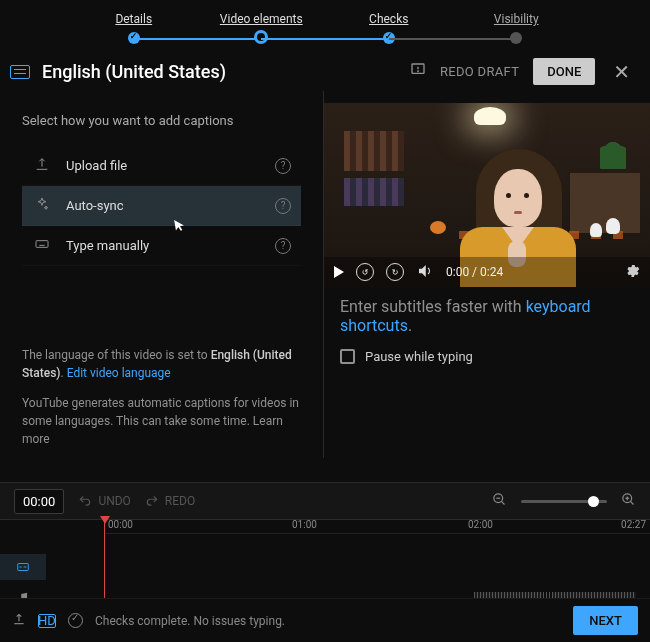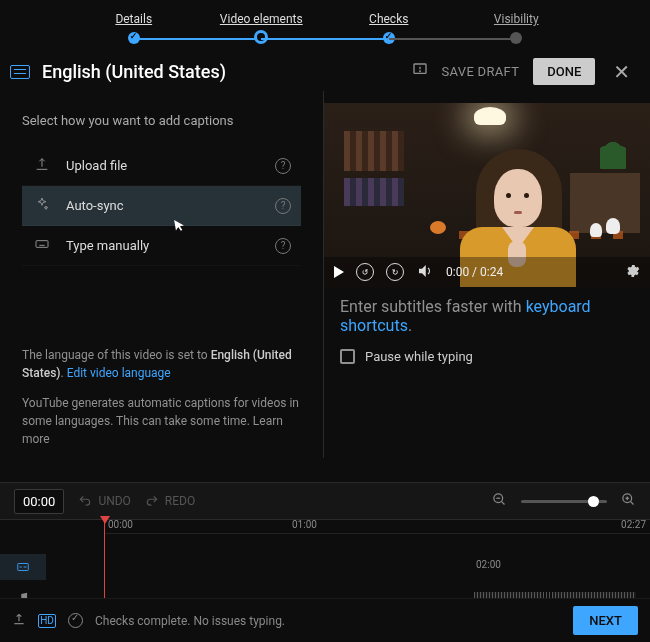--- a/index.html
+++ b/index.html
@@ -189,21 +189,21 @@
     opacity: .8;
   }
 
   
   .footer {
     position:absolute; bottom:0; left:0; right:0; height:44px;
     display:flex; align-items:center; padding:0 12px; gap:12px;
     border-top:1px solid #1a1a1a; background:#0d0d0d;
   }
   .f-ico { color:#888; font-size:14px; }
-  .hd-box { width:18px; height:14px; border:1px solid #3ea6ff; color:#3ea6ff; font-size:10px; display:flex;align-items:center;justify-content:center; border-radius:2px;text-align:right;}
+  .hd-box { width:18px; height:14px; border:1px solid #3ea6ff; color:#3ea6ff; font-size:13px; display:flex;align-items:center;justify-content:center; border-radius:2px;text-align:right;}
   .check-circ { width:15px; height:15px; border:1.5px solid #888; border-radius:50%; position:relative; }
   .check-circ::after { content:"✓"; position:absolute; top:-2px; left:2px; font-size:10px; color:#888;}
   .f-text { color:#888; font-size:12px; flex:0 0 auto; }
   .footer .spacer { flex:1; }
   .back-btn { color:#3ea6ff; font-size:13px; font-weight:500; padding:7px 14px; cursor:pointer; }
   .next-btn { background:#3ea6ff; color:#0d0d0d; font-size:13px; font-weight:500; padding:7px 16px; border-radius:2px; cursor:pointer; }
 </style>
 </head>
 <body>
 
@@ -244,21 +244,21 @@
   <span class="cc-icon"></span>
   <div class="title">English (United States)</div>
   <div class="hdr-right">
     <span class="hdr-icon">
       <svg width="16" height="16" viewBox="0 0 24 24" fill="none" stroke="#909090" stroke-width="2">
           <rect x="3" y="3" width="18" height="14" rx="1"></rect>
           <line x1="12" y1="7" x2="12" y2="11"></line>
           <circle cx="12" cy="14" r="0.5" fill="#909090"></circle>
         </svg>
     </span>
-    <span class="save-draft">SAVE DRAFT</span>
+    <span class="save-draft">REDO DRAFT</span>
     <span class="done-btn">DONE</span>
     <span class="close-x">✕</span>
   </div>
 </div>
 
 <div class="main">
   <div class="left">
     <div class="instruction">Select how you want to add captions</div>
 
     <div class="option">
@@ -395,21 +395,21 @@
         <line x1="10" y1="7" x2="10" y2="13"></line>
         <line x1="20" y1="20" x2="15" y2="15"></line>
       </svg>
   </span>
 </div>
 
 <div class="timeline">
   <div class="ticks">
     <span class="tick-label" style="left:4px;">00:00</span>
     <span class="tick-label" style="left:188px;">01:00</span>
-    <span class="tick-label" style="left:372px;margin-top:40px;">02:00</span>
+    <span class="tick-label" style="left:364px;">02:00</span>
     <span class="tick-label" style="right:4px;">02:27</span>
   </div>
   <div class="playhead"></div>
   <div class="tl-row r1">
     <svg viewBox="0 0 24 24" stroke-width="1.5">
         <rect x="3" y="6" width="18" height="12" rx="1"></rect>
         <line x1="6" y1="12" x2="10" y2="12"></line>
         <line x1="13" y1="12" x2="18" y2="12"></line>
       </svg>
   </div>

